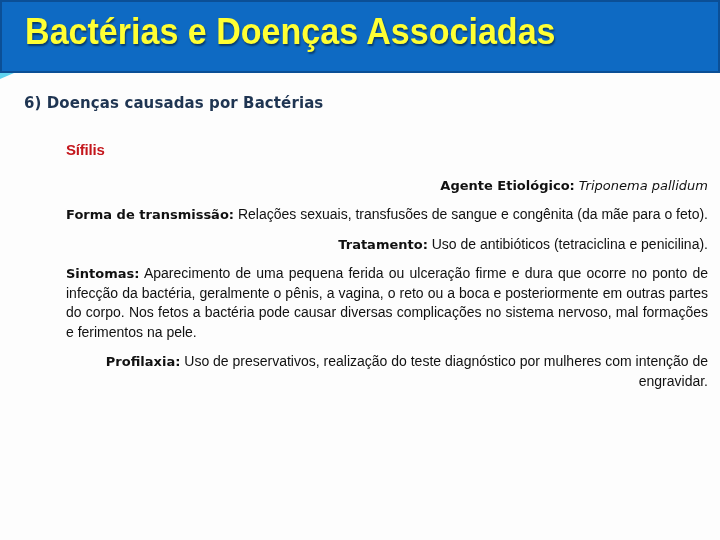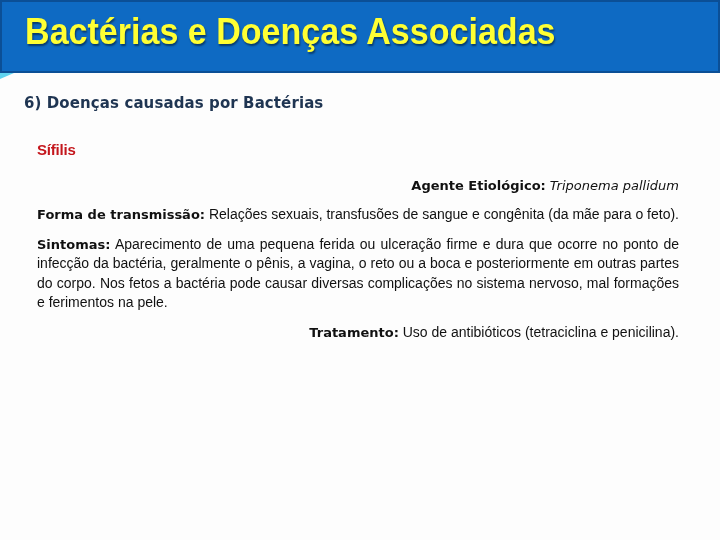--- a/index.html
+++ b/index.html
@@ -55,21 +55,21 @@
       left: 24px;
       top: 94px;
       font-family: "DejaVu Sans", sans-serif;
       font-weight: bold;
       font-size: 15px;
       color: #1f3552;
       letter-spacing: 0.1px;
     }
     .content {
       position: absolute;
-      left: 37px;
+      left: 66px;
       top: 140px;
       width: 642px;
       font-family: "Liberation Sans", sans-serif;
       font-size: 14px;
       line-height: 19.5px;
       color: #111;
     }
     .disease-name {
       color: #c4161c;
       font-weight: bold;
@@ -113,24 +113,28 @@
     <p class="para">
       <span class="label">Agente Etiológico:</span>
       <span class="ital">Triponema pallidum</span>
     </p>
 
     <p class="para">
       <span class="label">Forma de transmissão:</span>
       <span>Relações sexuais, transfusões de sangue e congênita (da mãe para o feto).</span>
     </p>
 
+    <p class="para">
+      <span class="label">Tratamento:</span>
+      <span>Uso de antibióticos (tetraciclina e penicilina).</span>
+    </p>
+
     <p class="para justify">
       <span class="label">Sintomas:</span>
       <span>Aparecimento de uma pequena ferida ou ulceração firme e dura que ocorre no ponto de infecção da bactéria, geralmente o pênis, a vagina, o reto ou a boca e posteriormente em outras partes do corpo. Nos fetos a bactéria pode causar diversas complicações no sistema nervoso, mal formações e ferimentos na pele.</span>
     </p>
 
     <p class="para">
-      <span class="label">Tratamento:</span>
-      <span>Uso de antibióticos (tetraciclina e penicilina).</span>
+      <span class="label">Profilaxia:</span>
+      <span>Uso de preservativos, realização do teste diagnóstico por mulheres com intenção de engravidar.</span>
     </p>
-
   </div>
 </div>
 
 </body></html>

